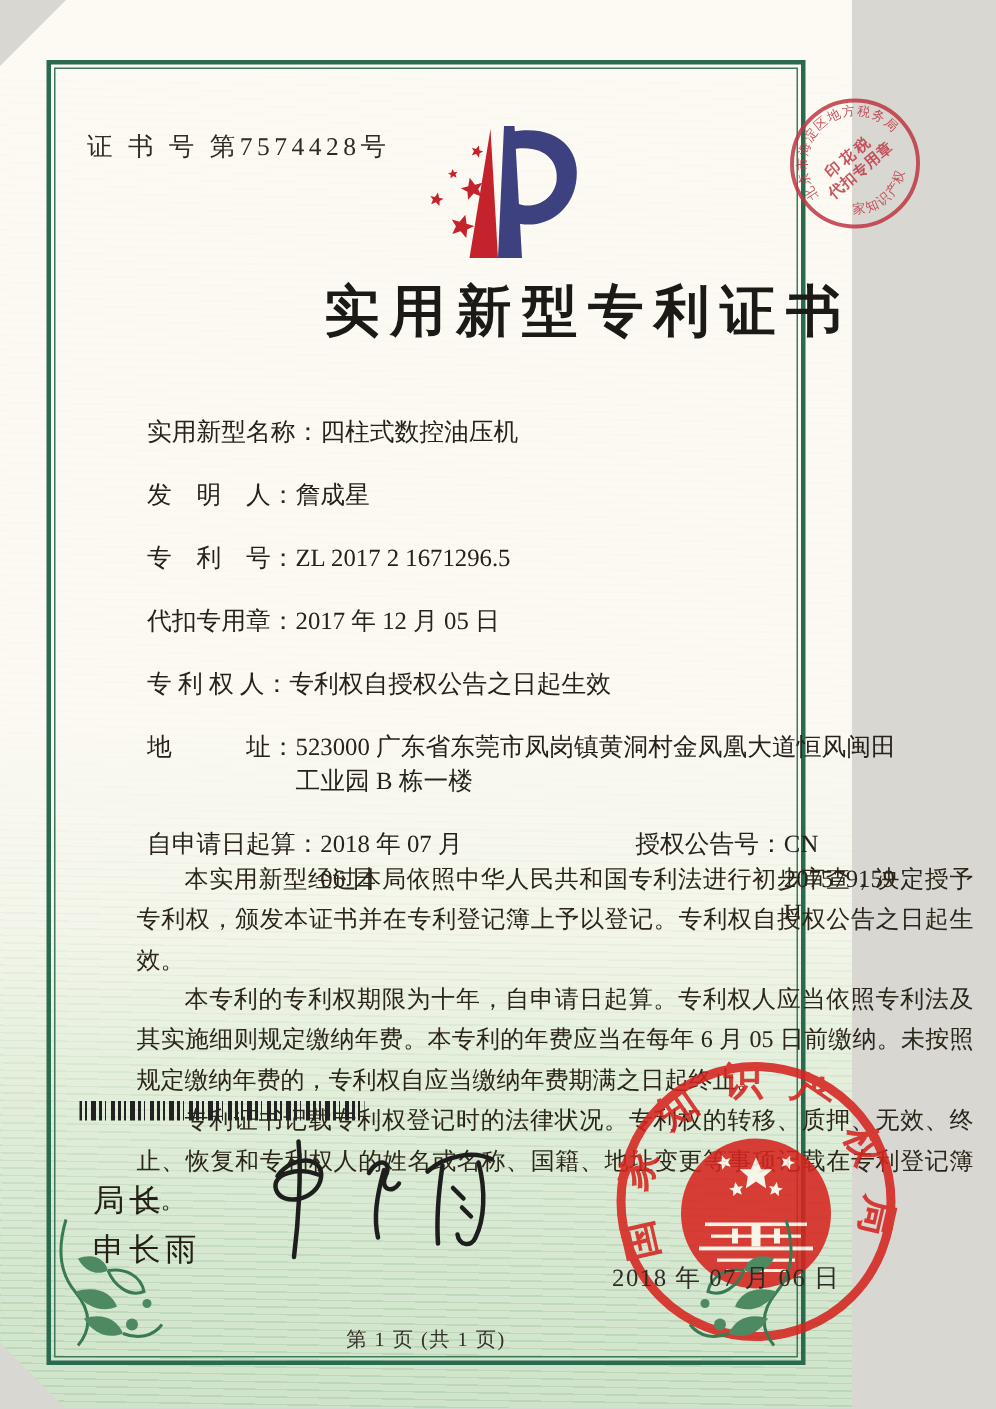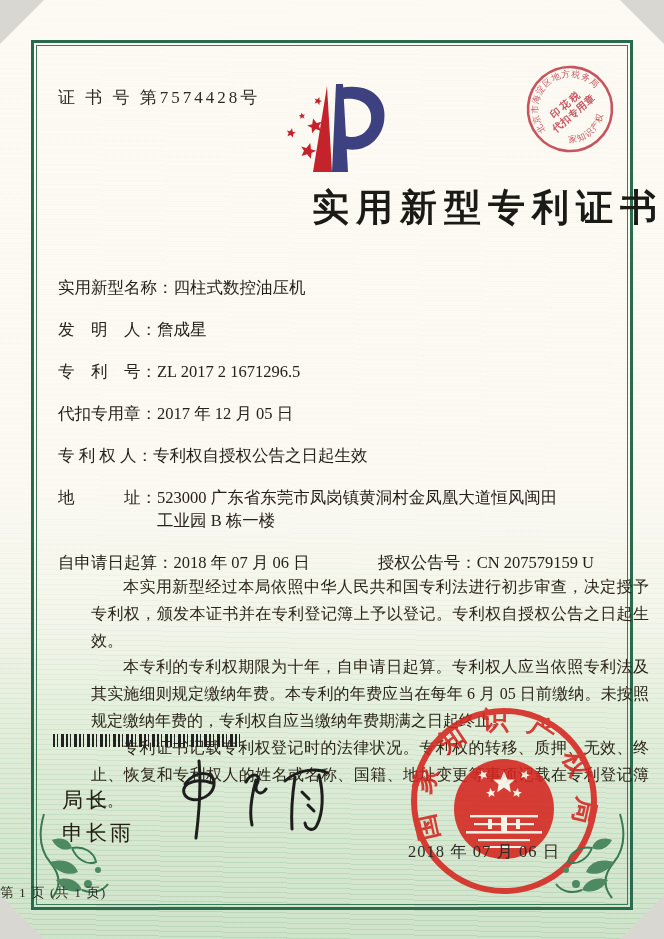--- a/index.html
+++ b/index.html
@@ -3,21 +3,21 @@
 <meta charset="utf-8">
 <style>
   html,body{margin:0;padding:0;}
   body{
     width:664px;height:939px;
     background:#d8d7d2;
     font-family:"Liberation Serif","DejaVu Serif",serif;
     position:relative;overflow:hidden;
   }
   .page{
-    position:absolute;left:0;top:0;width:664px;height:939px;
+    position:absolute;left:0;top:0;width:568px;height:939px;
     background:linear-gradient(180deg,#fcfaf3 0%,#fbf9f2 52%,#f3f5ea 66%,#e4efdc 76%,#d9e9d3 86%,#cfe3ca 100%);
     clip-path:polygon(44px 0,620px 0,664px 44px,664px 895px,620px 939px,44px 939px,0 895px,0 44px);
   }
   
   .waves{
     position:absolute;inset:0;pointer-events:none;
     background:repeating-linear-gradient(0.9deg,rgba(95,155,100,0.18) 0 1px,rgba(95,155,100,0) 1px 5px);
     -webkit-mask-image:linear-gradient(180deg,rgba(0,0,0,0.05) 0%,rgba(0,0,0,0.07) 55%,rgba(0,0,0,0.45) 75%,#000 92%);
     mask-image:linear-gradient(180deg,rgba(0,0,0,0.05) 0%,rgba(0,0,0,0.07) 55%,rgba(0,0,0,0.45) 75%,#000 92%);
   }
@@ -34,21 +34,21 @@
     font-size:17px;letter-spacing:3px;color:#2e2a24;
   }
   .logo{position:absolute;left:272px;top:80px;}
   .title{
     position:absolute;left:0;right:0;top:183px;
     text-align:right;font-size:37px;font-weight:bold;
     letter-spacing:7px;color:#1c1a16;
   }
   .fields{position:absolute;left:58px;top:276px;width:552px;font-size:16.5px;color:#262219;}
   .frow{display:flex;margin-bottom:19px;line-height:23px;}
-  .flabel{white-space:pre;flex:0 0 auto;}
+  .flabel{white-space:pre;flex:0 0 auto;margin-left:40px;}
   .fvalue{white-space:pre-line;flex:1 1 auto;}
   .grantrow{display:flex;margin-bottom:0;}
   .grantcell{display:flex;line-height:23px;}
   .grantcell.right{margin-left:68px;}
   .paras{
     position:absolute;left:55px;top:574px;width:558px;
     font-size:16px;line-height:26.8px;color:#2b2619;margin-left:36px;
   }
   .paras p{margin:0;text-indent:2em;text-align:justify;}
   .barcode{
@@ -57,21 +57,21 @@
   }
   .officer{position:absolute;left:62px;top:784px;font-size:21px;color:#242015;letter-spacing:3px;line-height:33px;font-family:Liberation Serif, serif;}
   .sig{position:absolute;left:158px;top:752px;}
   .seal{position:absolute;left:404px;top:701px;}
   .sealdate{
     position:absolute;left:408px;top:841px;
     font-size:16.5px;letter-spacing:1px;color:#2e2b26;z-index:5;
   }
   .taxstamp{position:absolute;left:518px;top:57px;}
   .footer{
-    position:absolute;left:0;right:0;top:884px;text-align:left;
+    position:absolute;left:0;right:0;top:884px;text-align:center;
     font-size:13.5px;color:#33302a;letter-spacing:1px;
   }
   .orn{position:absolute;bottom:33px;}
   .orn.left{left:36px;}
   .orn.right{right:36px;transform:scaleX(-1);}
 </style>
 </head>
 <body>
 
 <div class="page">

